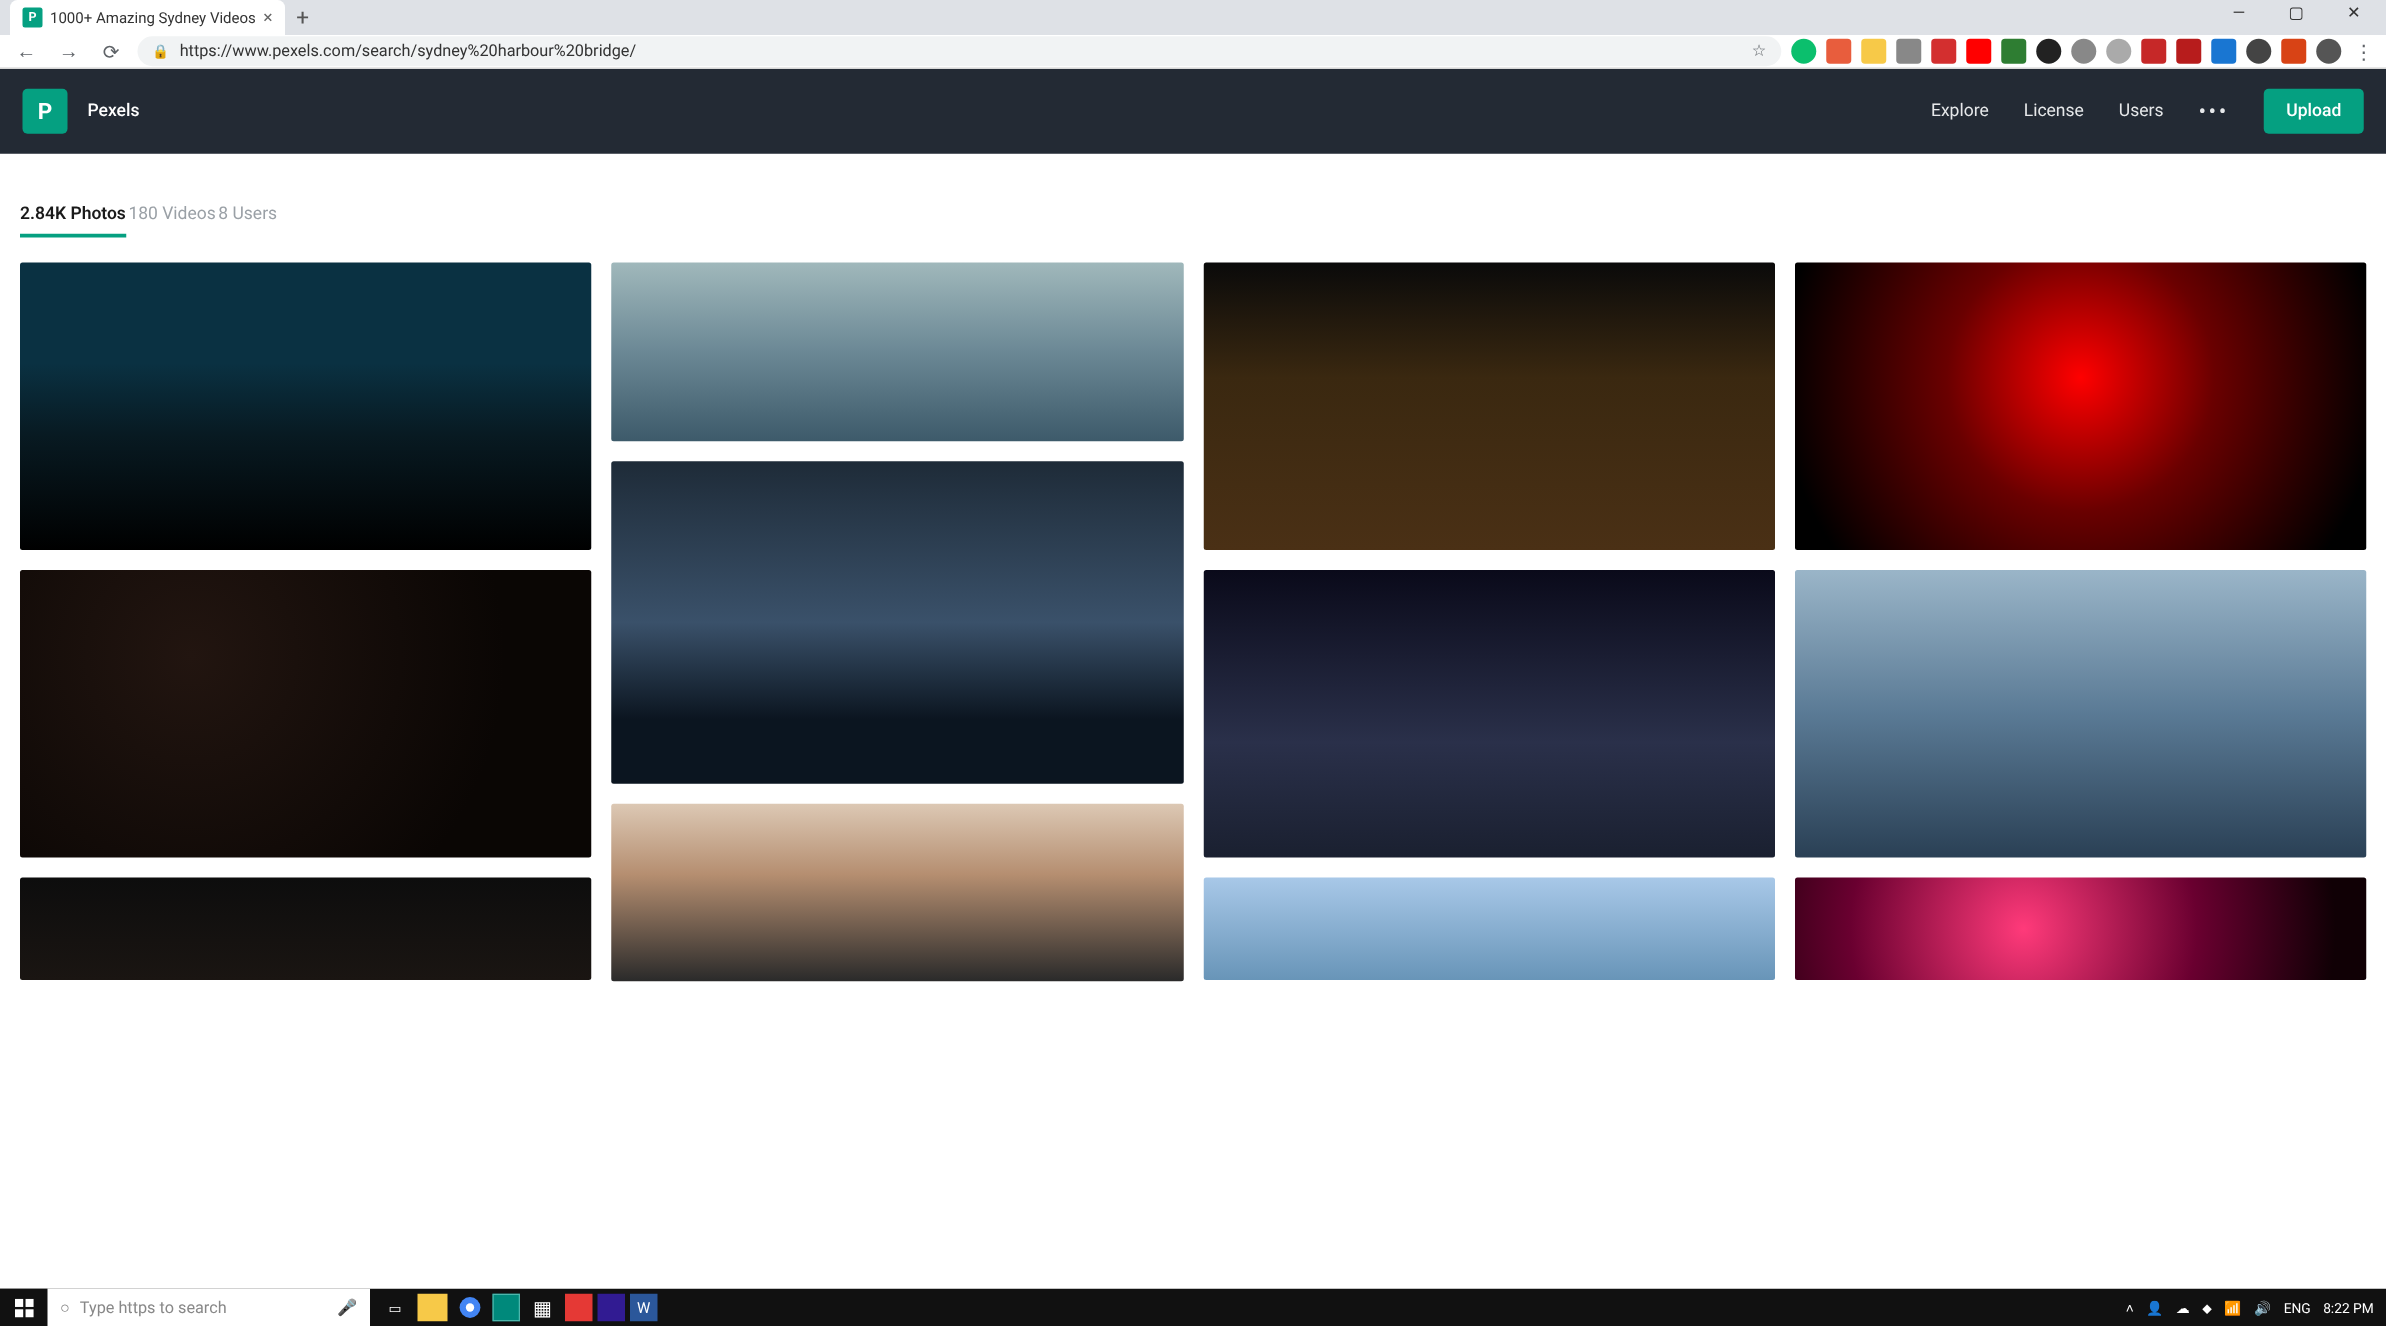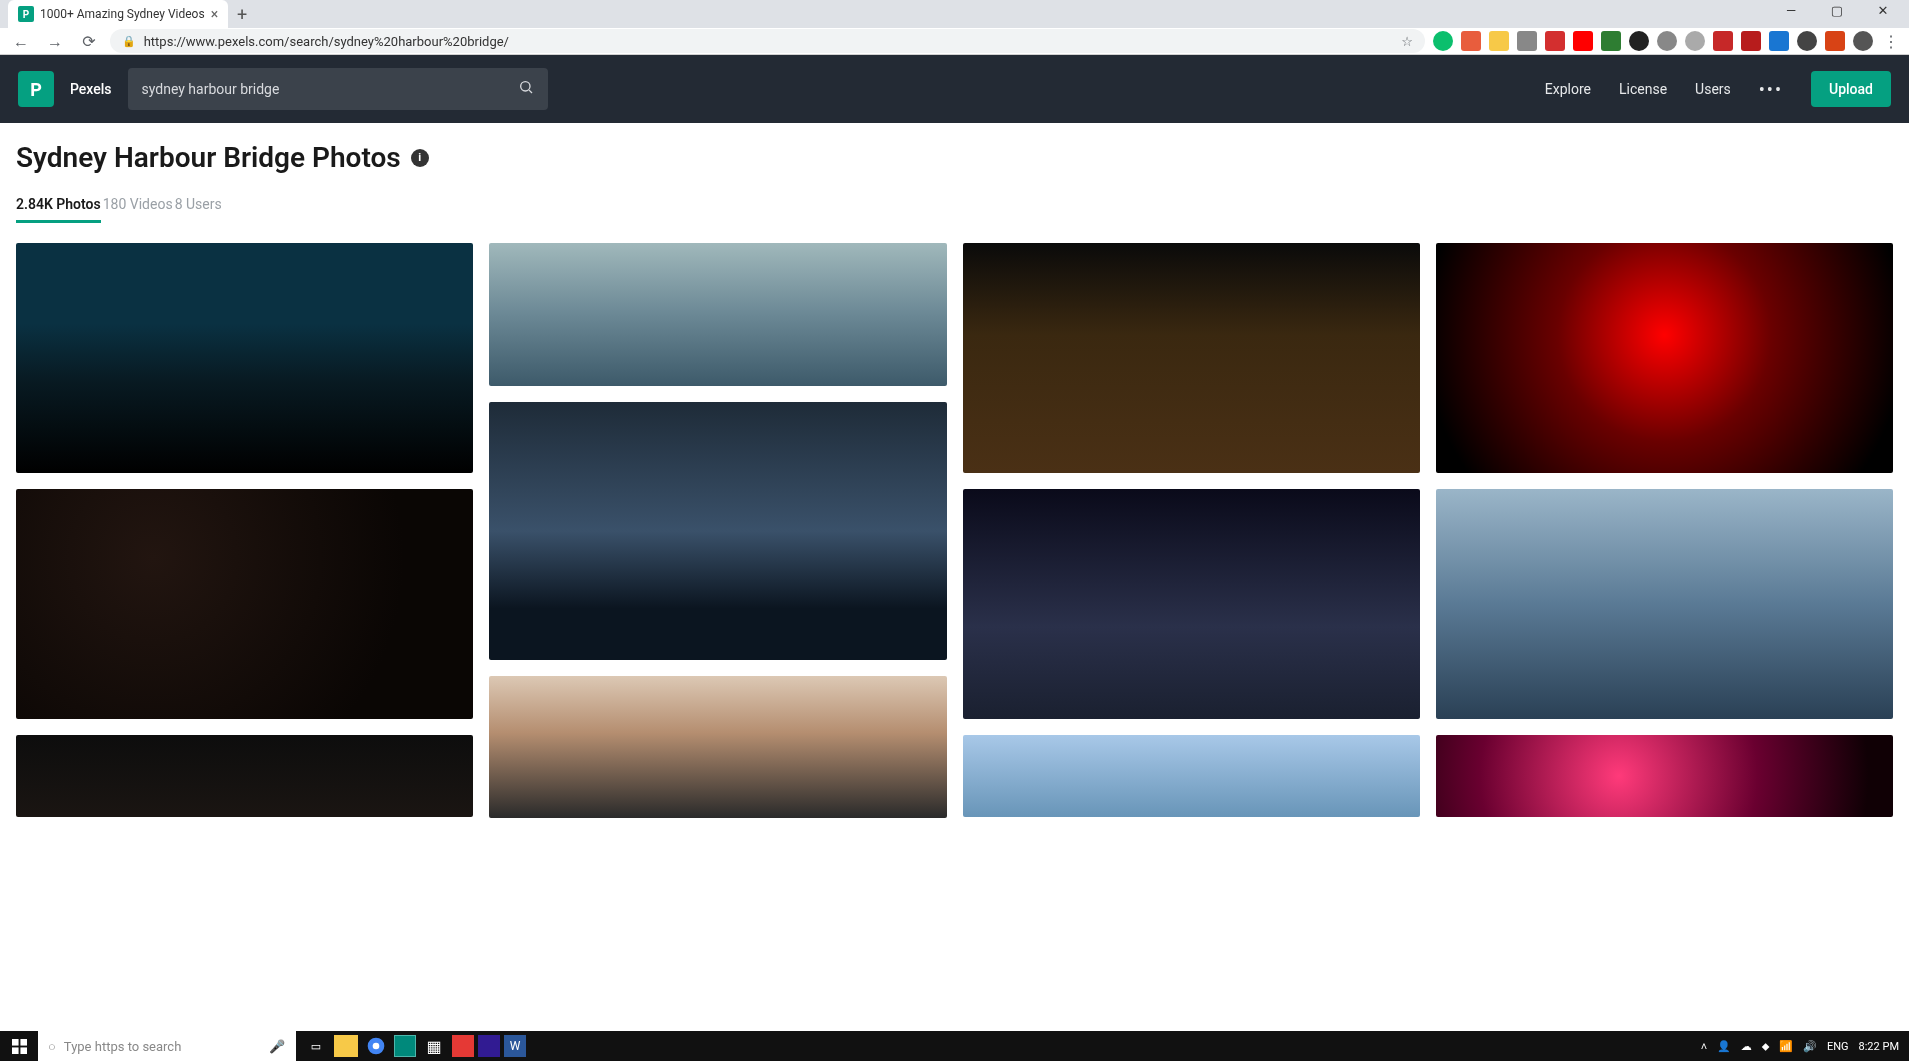--- a/index.html
+++ b/index.html
@@ -116,43 +116,30 @@
       <span style="background:#d84315"></span>
       <span style="background:#555;border-radius:50%"></span>
       <span style="color:#5f6368;display:flex;align-items:center;justify-content:center">⋮</span>
     </div>
   </div>
 </div>
 
 <div class="site-header">
   <div class="logo">P</div>
   <div class="brand">Pexels</div>
-  <div class="search">
-    <input value="sydney harbour bridge" style="">
-    <span>
-      <svg width="16" height="16" viewBox="0 0 24 24" fill="none" stroke="#d8dade" stroke-width="2">
-          <circle cx="11" cy="11" r="7"></circle>
-          <line x1="21" y1="21" x2="16.65" y2="16.65"></line>
-        </svg>
-    </span>
-  </div>
   <div class="nav-right">
     <span class="nav-link">Explore</span>
     <span class="nav-link">License</span>
     <span class="nav-link">Users</span>
     <span class="more-dots">•••</span>
     <span class="upload-btn">Upload</span>
   </div>
 </div>
 
 <div class="content">
-  <div class="title-row">
-    <h1 class="page-title">Sydney Harbour Bridge Photos</h1>
-    <span class="info-badge">i</span>
-  </div>
   <div class="tabs">
     <span class="t active">2.84K Photos</span>
     <span class="t">180 Videos</span>
     <span class="t">8 Users</span>
   </div>
 
   <div class="gallery">
     <div class="col">
       <div class="photo p1"></div>
       <div class="photo p2"></div>

